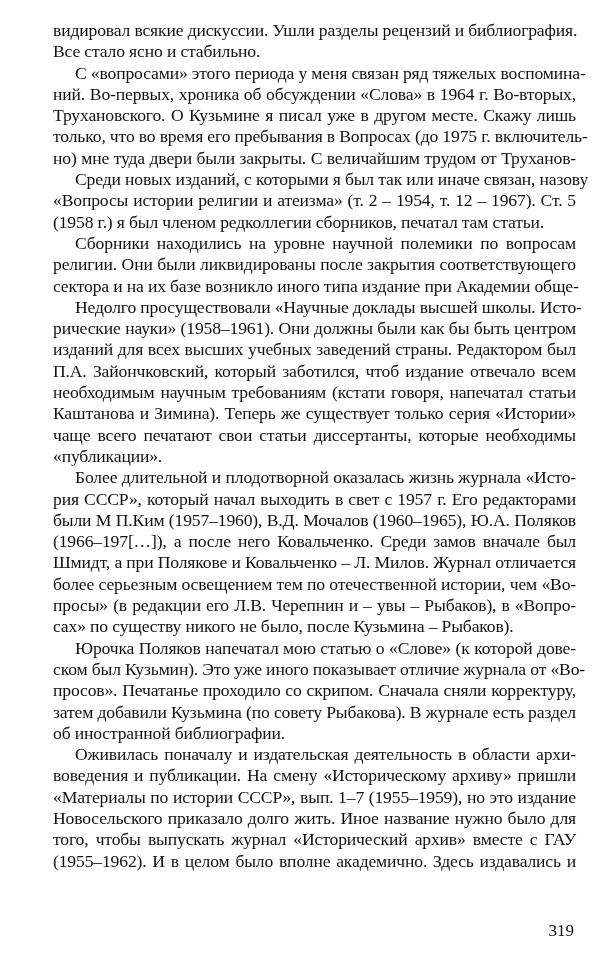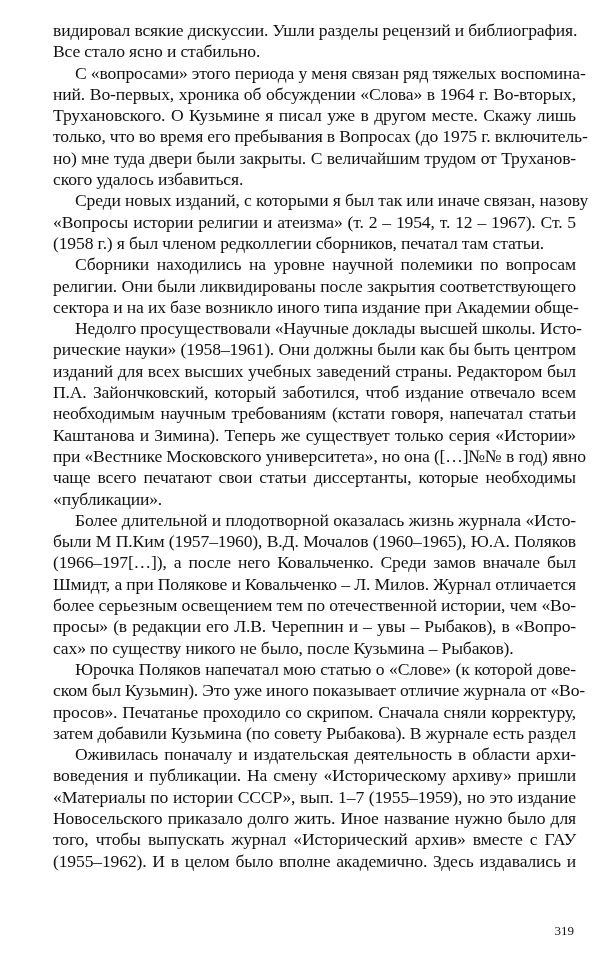--- a/index.html
+++ b/index.html
@@ -35,41 +35,40 @@
   .line.last {
     text-align-last: left;
   }
   .line.indent {
     padding-left: 22px;
   }
   .page-number {
     position: absolute;
     right: 26px;
     top: 921px;
-    font-size: 13px;
+    font-size: 17px;
     line-height: 20px;
   }
 </style>
 </head>
 <body>
 
 <div class="page">
 
   <div>
     <span class="line">видировал всякие дискуссии. Ушли разделы рецензий и библиография.</span>
     <span class="line last">Все стало ясно и стабильно.</span>
   </div>
 
   <div>
     <span class="line indent">С «вопросами» этого периода у меня связан ряд тяжелых воспомина-</span>
     <span class="line">ний. Во-первых, хроника об обсуждении «Слова» в 1964 г. Во-вторых,</span>
     <span class="line">Трухановского. О Кузьмине я писал уже в другом месте. Скажу лишь</span>
     <span class="line">только, что во время его пребывания в Вопросах (до 1975 г. включитель-</span>
     <span class="line">но) мне туда двери были закрыты. С величайшим трудом от Труханов-</span>
-    <span class="line last">ского удалось избавиться.</span>
   </div>
 
   <div>
     <span class="line indent">Среди новых изданий, с которыми я был так или иначе связан, назову</span>
     <span class="line">«Вопросы истории религии и атеизма» (т. 2 – 1954, т. 12 – 1967). Ст.  5</span>
     <span class="line last">(1958 г.) я был членом редколлегии сборников, печатал там статьи.</span>
   </div>
 
   <div>
     <span class="line indent">Сборники находились на уровне научной полемики по вопросам</span>
@@ -77,40 +76,41 @@
     <span class="line">сектора и на их базе возникло иного типа издание при Академии обще-</span>
   </div>
 
   <div>
     <span class="line indent">Недолго просуществовали «Научные доклады высшей школы. Исто-</span>
     <span class="line">рические науки» (1958–1961). Они должны были как бы быть центром</span>
     <span class="line">изданий для всех высших учебных заведений страны. Редактором был</span>
     <span class="line">П.А. Зайончковский, который заботился, чтоб издание отвечало всем</span>
     <span class="line">необходимым научным требованиям (кстати говоря, напечатал статьи</span>
     <span class="line">Каштанова и Зимина). Теперь же существует только серия «Истории»</span>
-    <span class="line">при «Вестнике Московского университета», но она ([…]№№ в год) явно</span>
     <span class="line">чаще всего печатают свои статьи диссертанты, которые необходимы</span>
     <span class="line last">«публикации».</span>
   </div>
 
   <div>
     <span class="line indent">Более длительной и плодотворной оказалась жизнь журнала «Исто-</span>
+    <span class="line">рия СССР», который начал выходить в свет с 1957 г. Его редакторами</span>
     <span class="line">были М П.Ким (1957–1960), В.Д. Мочалов (1960–1965), Ю.А. Поляков</span>
     <span class="line">(1966–197[…]), а после него Ковальченко. Среди замов вначале был</span>
     <span class="line">Шмидт, а при Полякове и Ковальченко – Л. Милов. Журнал отличается</span>
     <span class="line">более серьезным освещением тем по отечественной истории, чем «Во-</span>
     <span class="line">просы» (в редакции его Л.В. Черепнин и – увы – Рыбаков), в «Вопро-</span>
     <span class="line last">сах» по существу никого не было, после Кузьмина – Рыбаков).</span>
   </div>
 
   <div>
     <span class="line indent">Юрочка Поляков напечатал мою статью о «Слове» (к которой дове-</span>
     <span class="line">ском был Кузьмин). Это уже иного показывает отличие журнала от «Во-</span>
     <span class="line">просов». Печатанье проходило со скрипом. Сначала сняли корректуру,</span>
     <span class="line">затем добавили Кузьмина (по совету Рыбакова). В журнале есть раздел</span>
+    <span class="line last">об иностранной библиографии.</span>
   </div>
 
   <div>
     <span class="line indent">Оживилась поначалу и издательская деятельность в области архи-</span>
     <span class="line">воведения и публикации. На смену «Историческому архиву» пришли</span>
     <span class="line">«Материалы по истории СССР», вып. 1–7 (1955–1959), но это издание</span>
     <span class="line">Новосельского приказало долго жить. Иное название нужно было для</span>
     <span class="line">того, чтобы выпускать журнал «Исторический архив» вместе с ГАУ</span>
     <span class="line">(1955–1962). И в целом было вполне академично. Здесь издавались и</span>
   </div>

